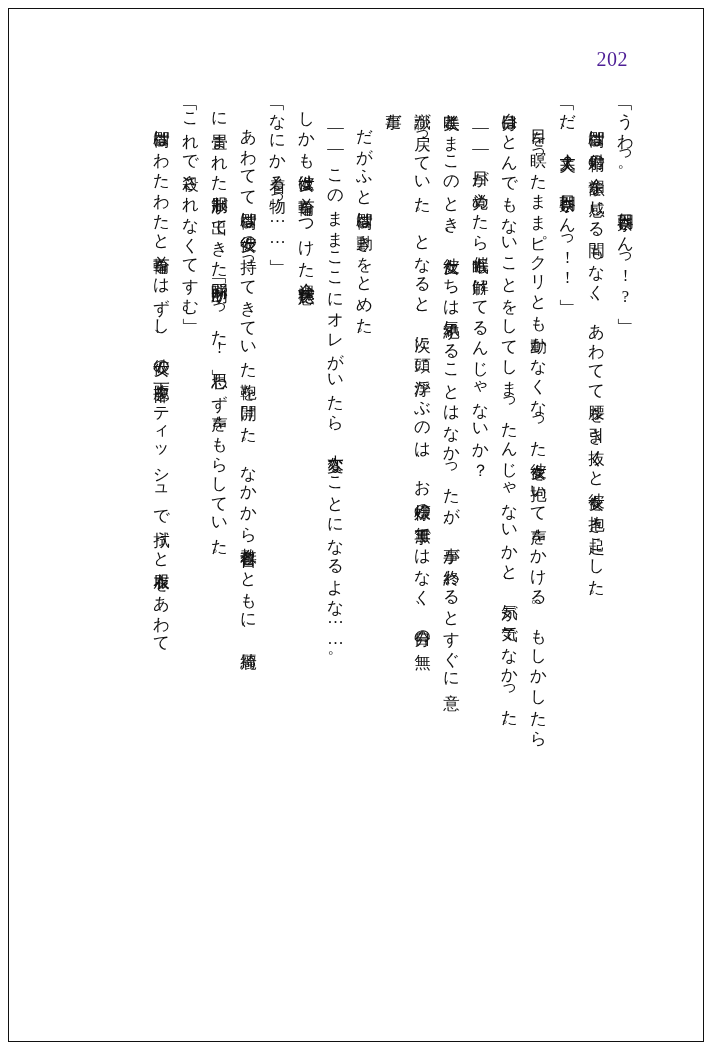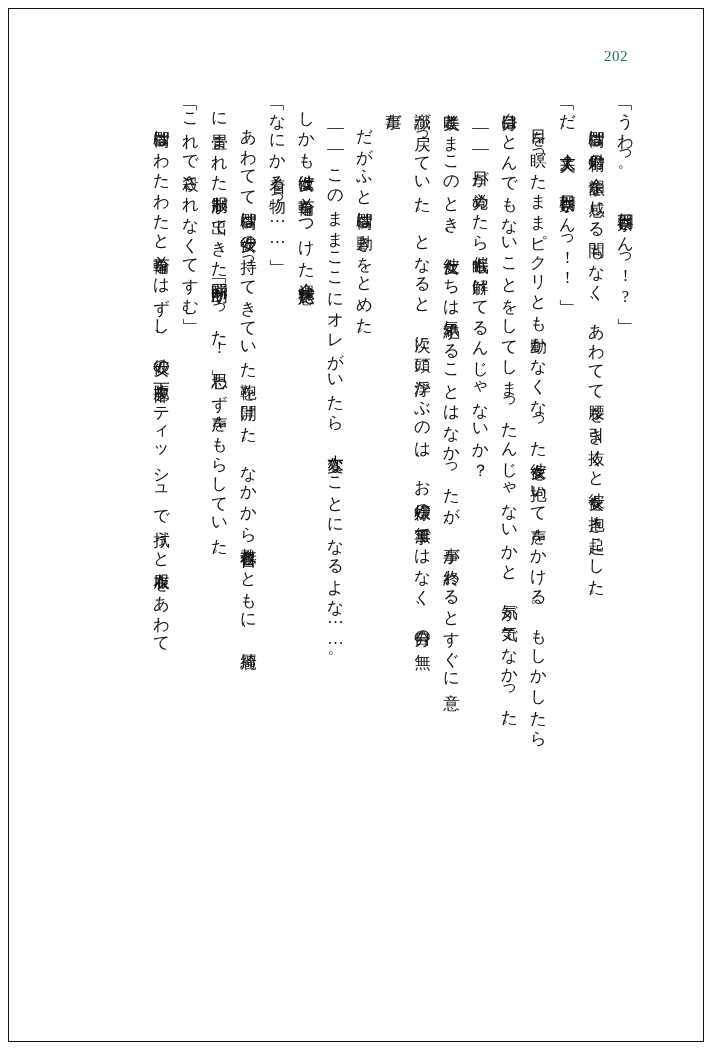--- a/index.html
+++ b/index.html
@@ -23,23 +23,23 @@
     top: 8px;
     right: 8px;
     bottom: 8px;
     border: 1px solid #111111;
     box-sizing: border-box;
   }
   #page-number {
     position: absolute;
     top: 48px;
     right: 84px;
-    font-size: 15px;
+    font-size: 20px;
     letter-spacing: 0.5px;
-    color: #0f766e;
+    color: #4c1d95;
     font-family: "Liberation Serif", "DejaVu Serif", serif;
   }
   
   #body-text {
     position: absolute;
     top: 100px;
     right: 72px;
     bottom: 40px;
     left: 60px;
     display: flex;

